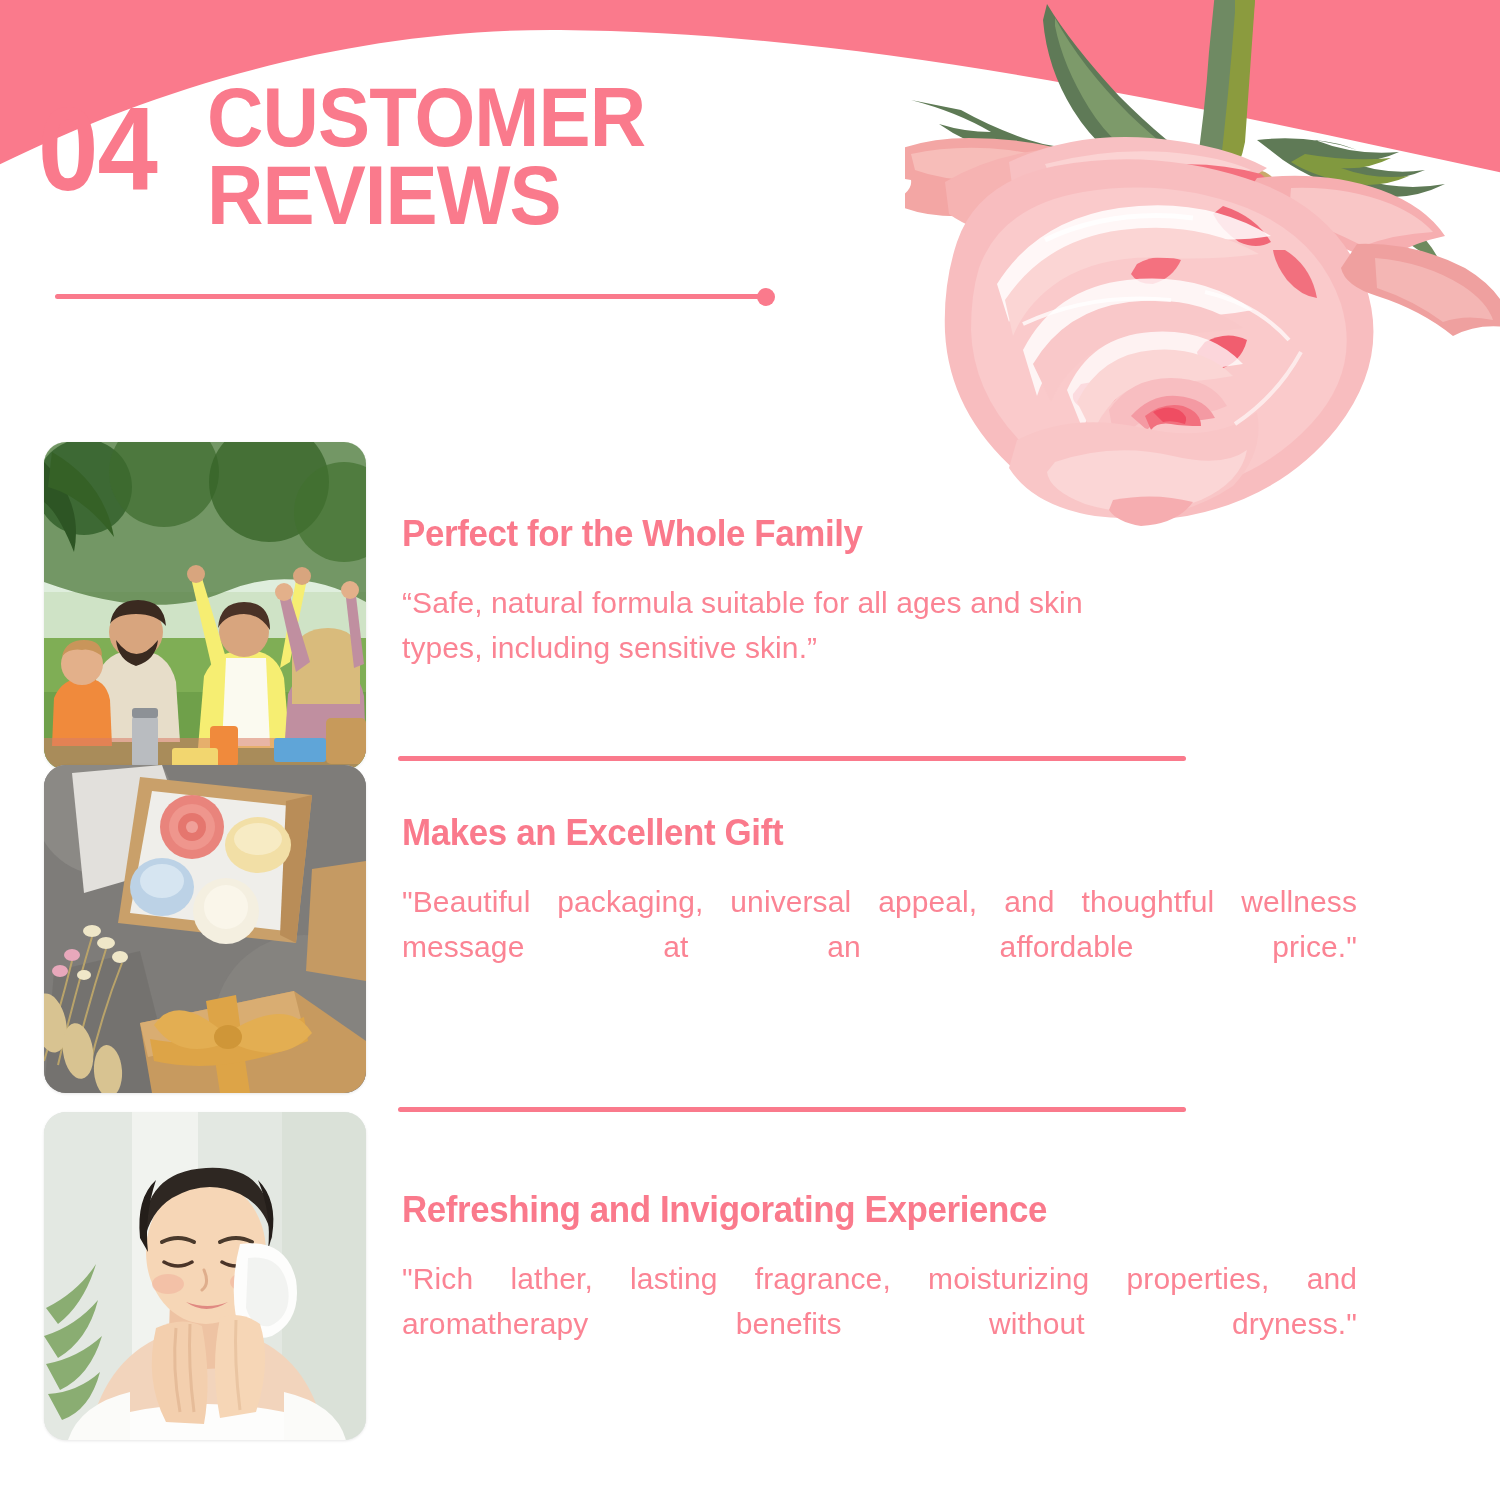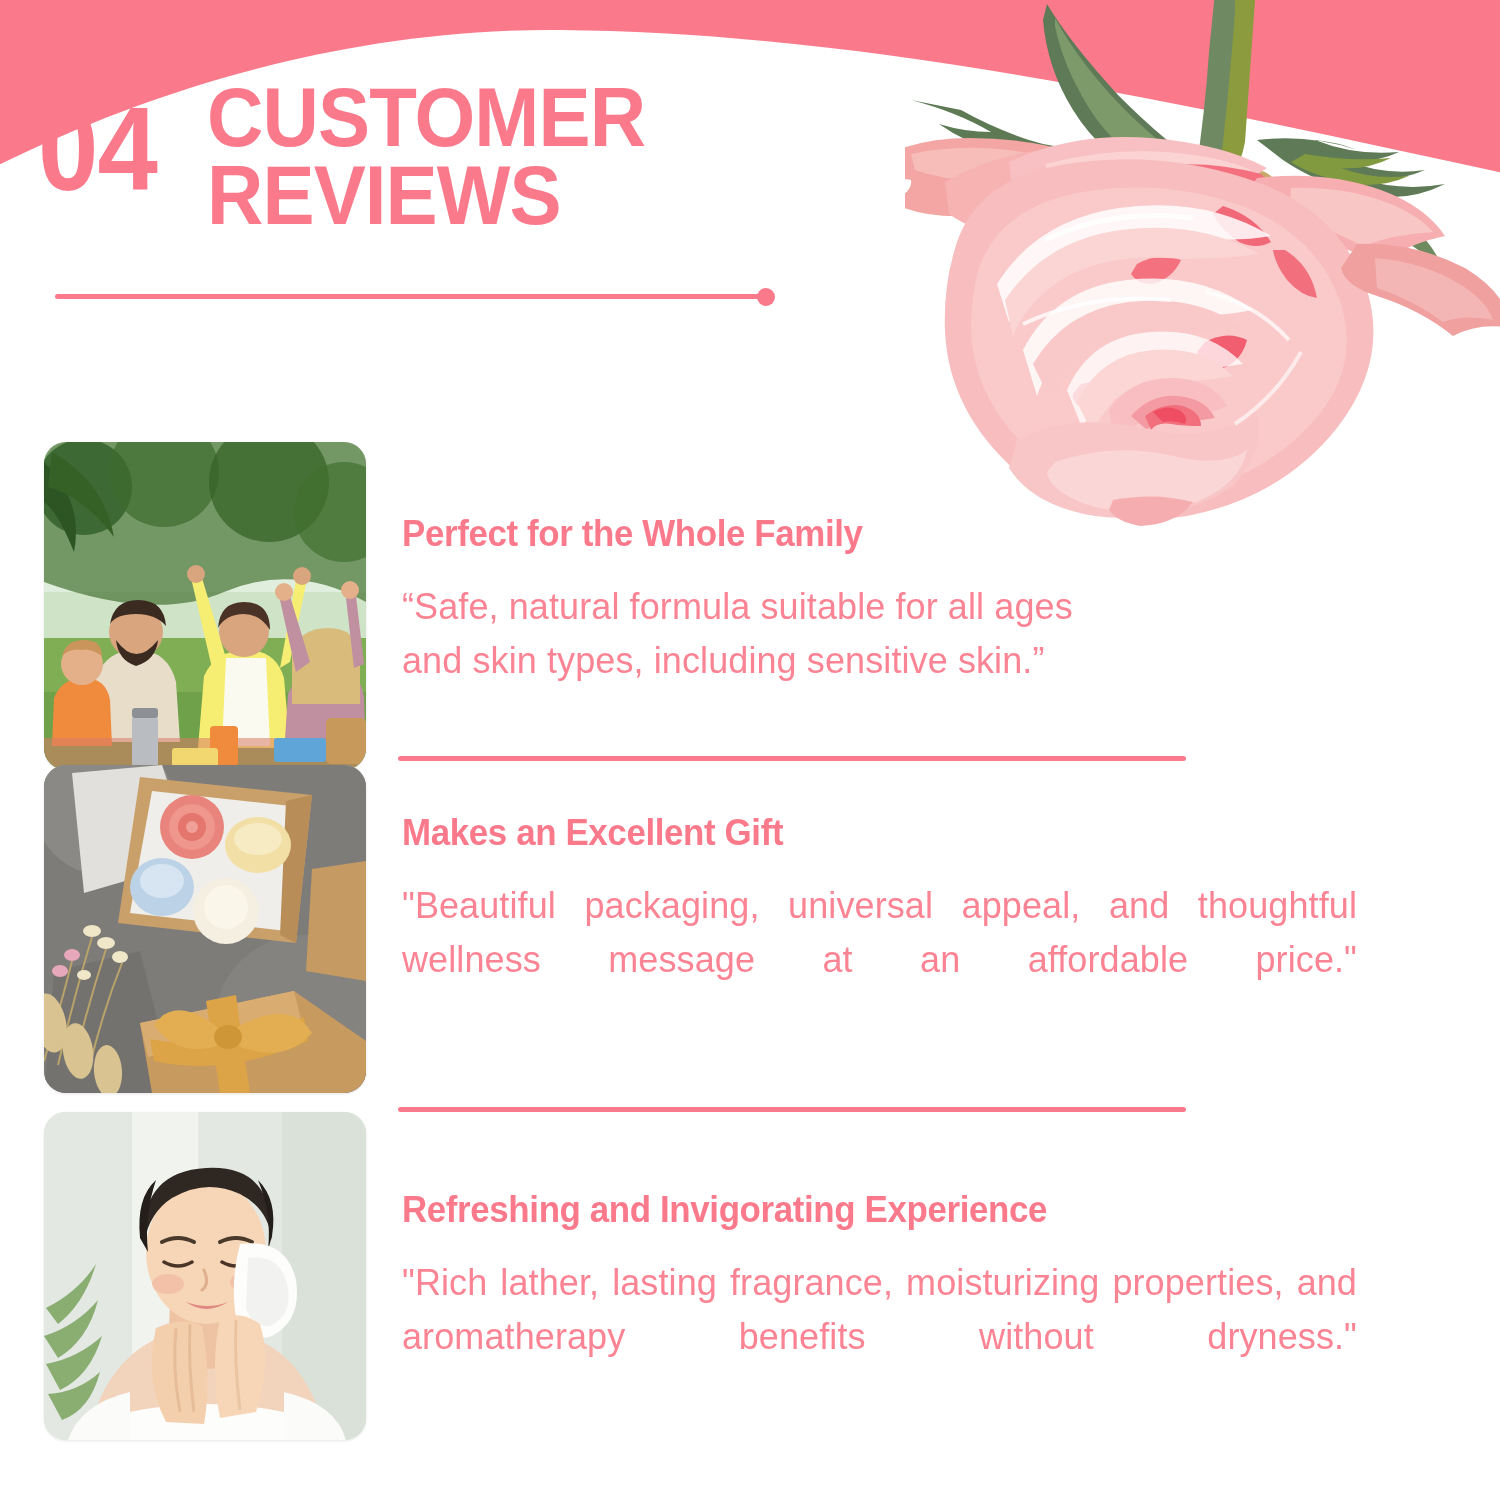--- a/index.html
+++ b/index.html
@@ -62,21 +62,21 @@
   .copy-3{top:78px;}
 
   .r-head{
     font-family:"Liberation Sans", sans-serif;
     font-weight:bold;font-size:36px;line-height:1.1;
     letter-spacing:-.4px;margin:0 0 26px 0;
     transform:scaleX(.97);transform-origin:left center;
   }
   .r-body{
     font-family:"Liberation Sans", sans-serif;
-    font-weight:normal;font-size:36px;line-height:1.52;
+    font-weight:normal;font-size:30px;line-height:1.52;
     letter-spacing:.1px;margin:0;max-width:960px;
   }
   .r-body.justify{text-align:justify;max-width:955px;}
   .r-body.justify:after{content:"";display:inline-block;width:100%;}
   .copy-1 .r-body{max-width:700px;}
 
   
   .divider{position:absolute;left:398px;width:788px;height:5px;border-radius:3px;z-index:5;}
   .div-1{top:756px;}
   .div-2{top:1107px;}

